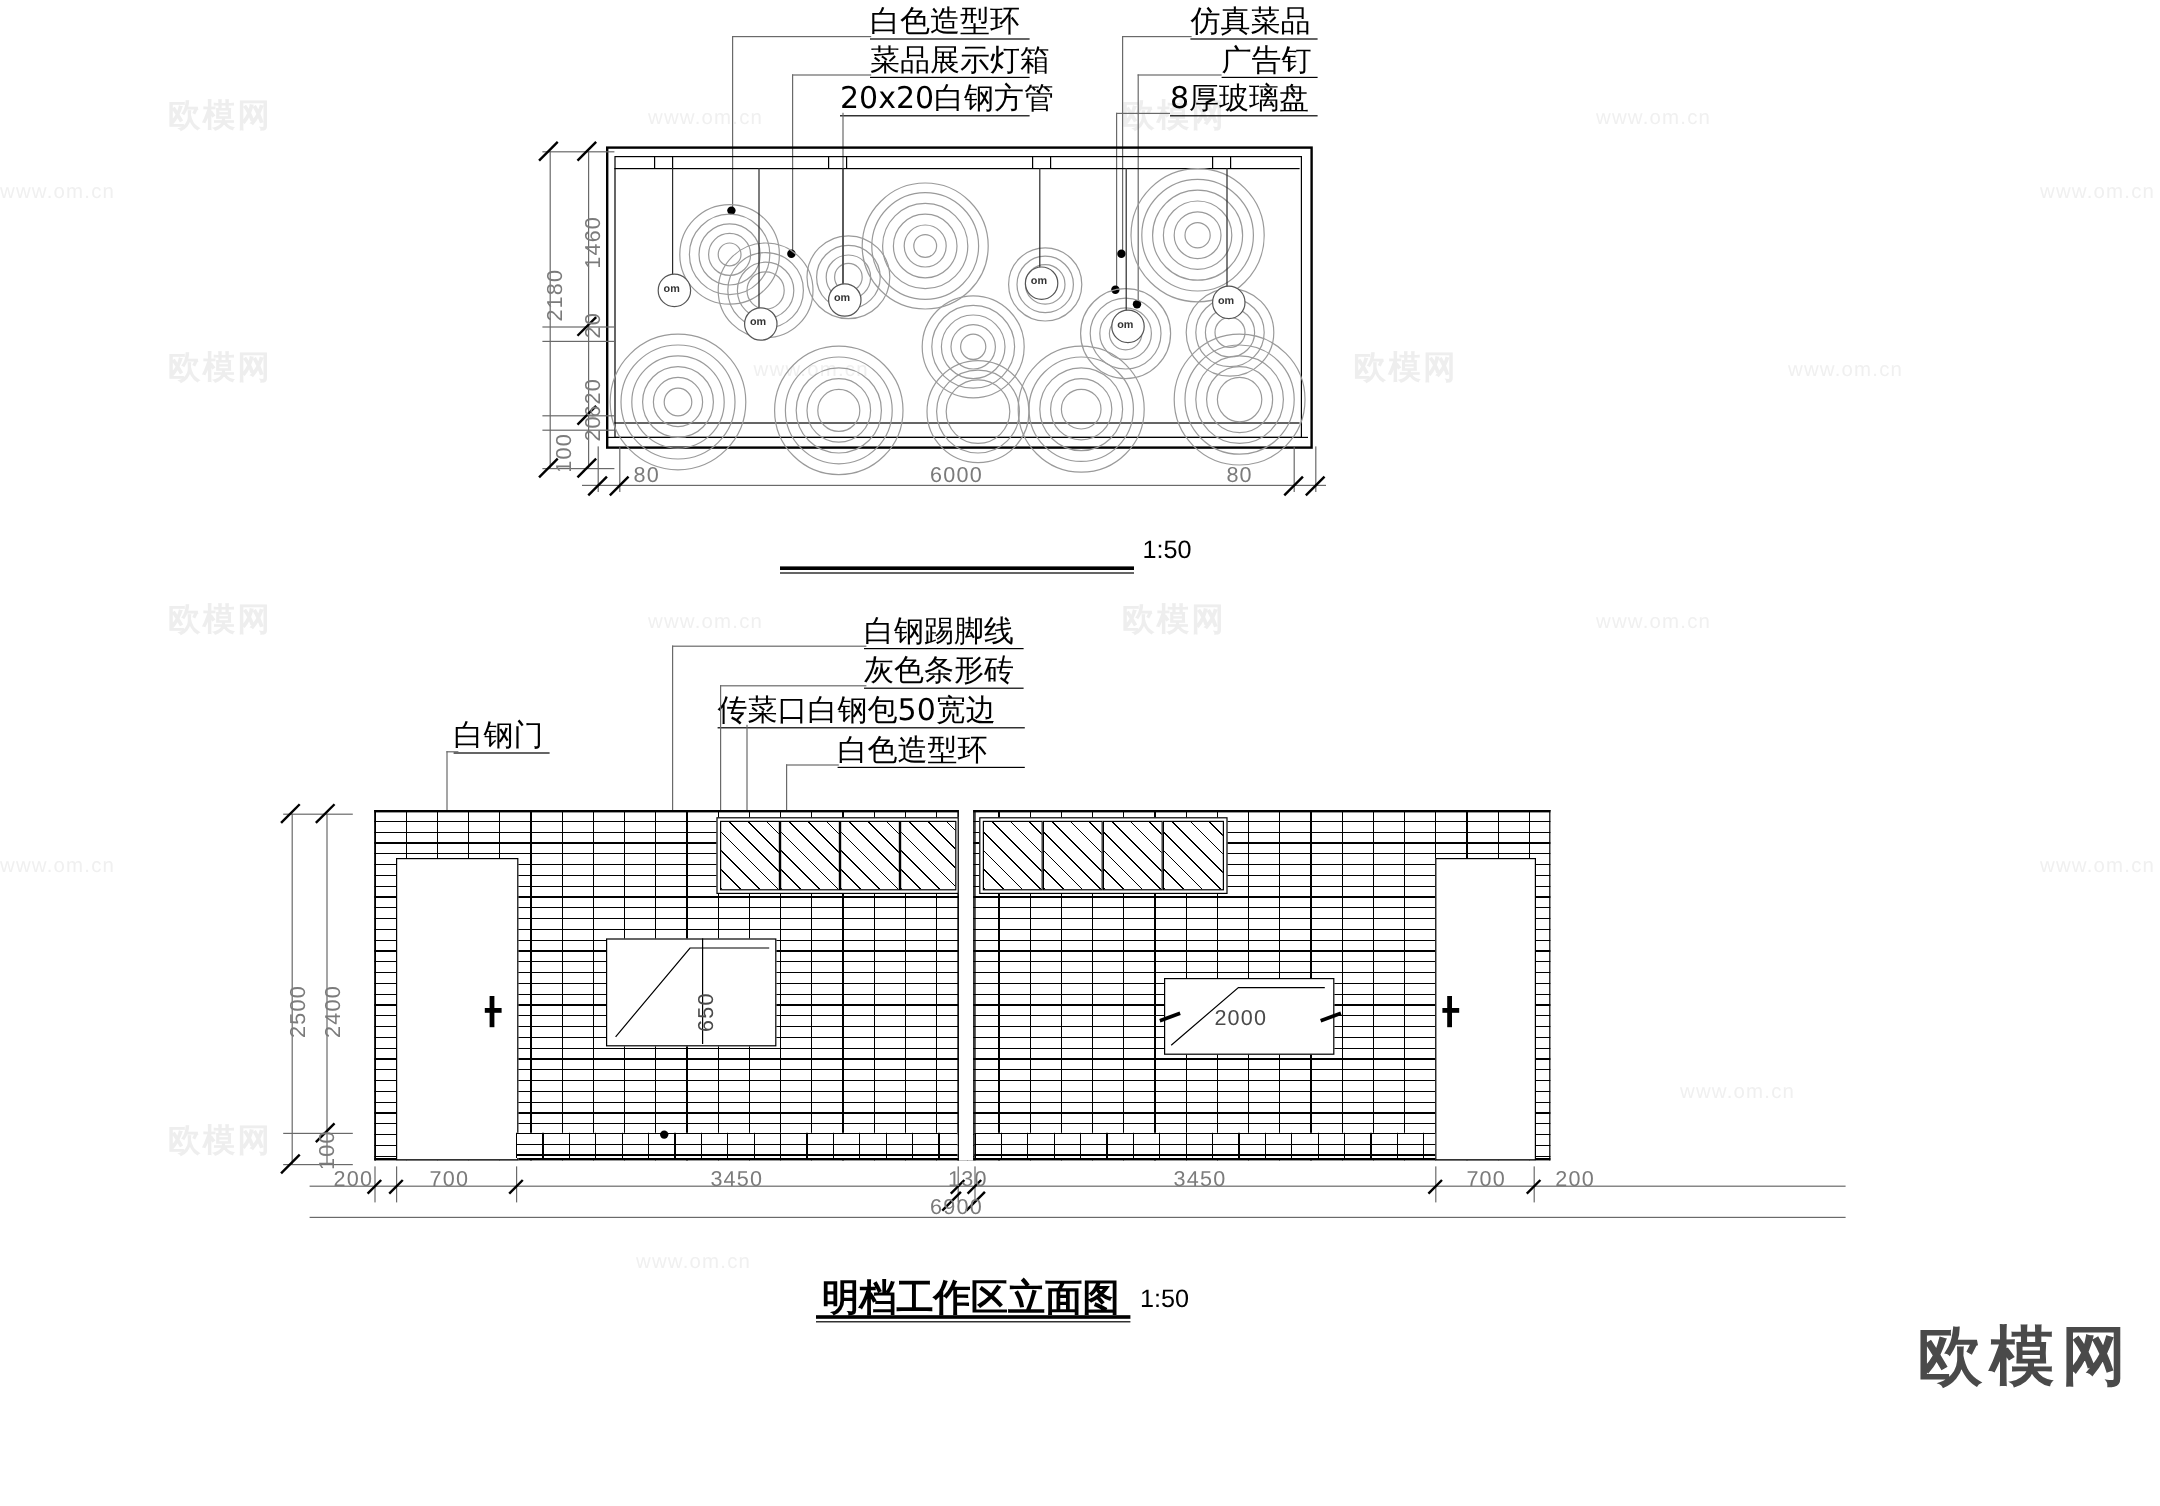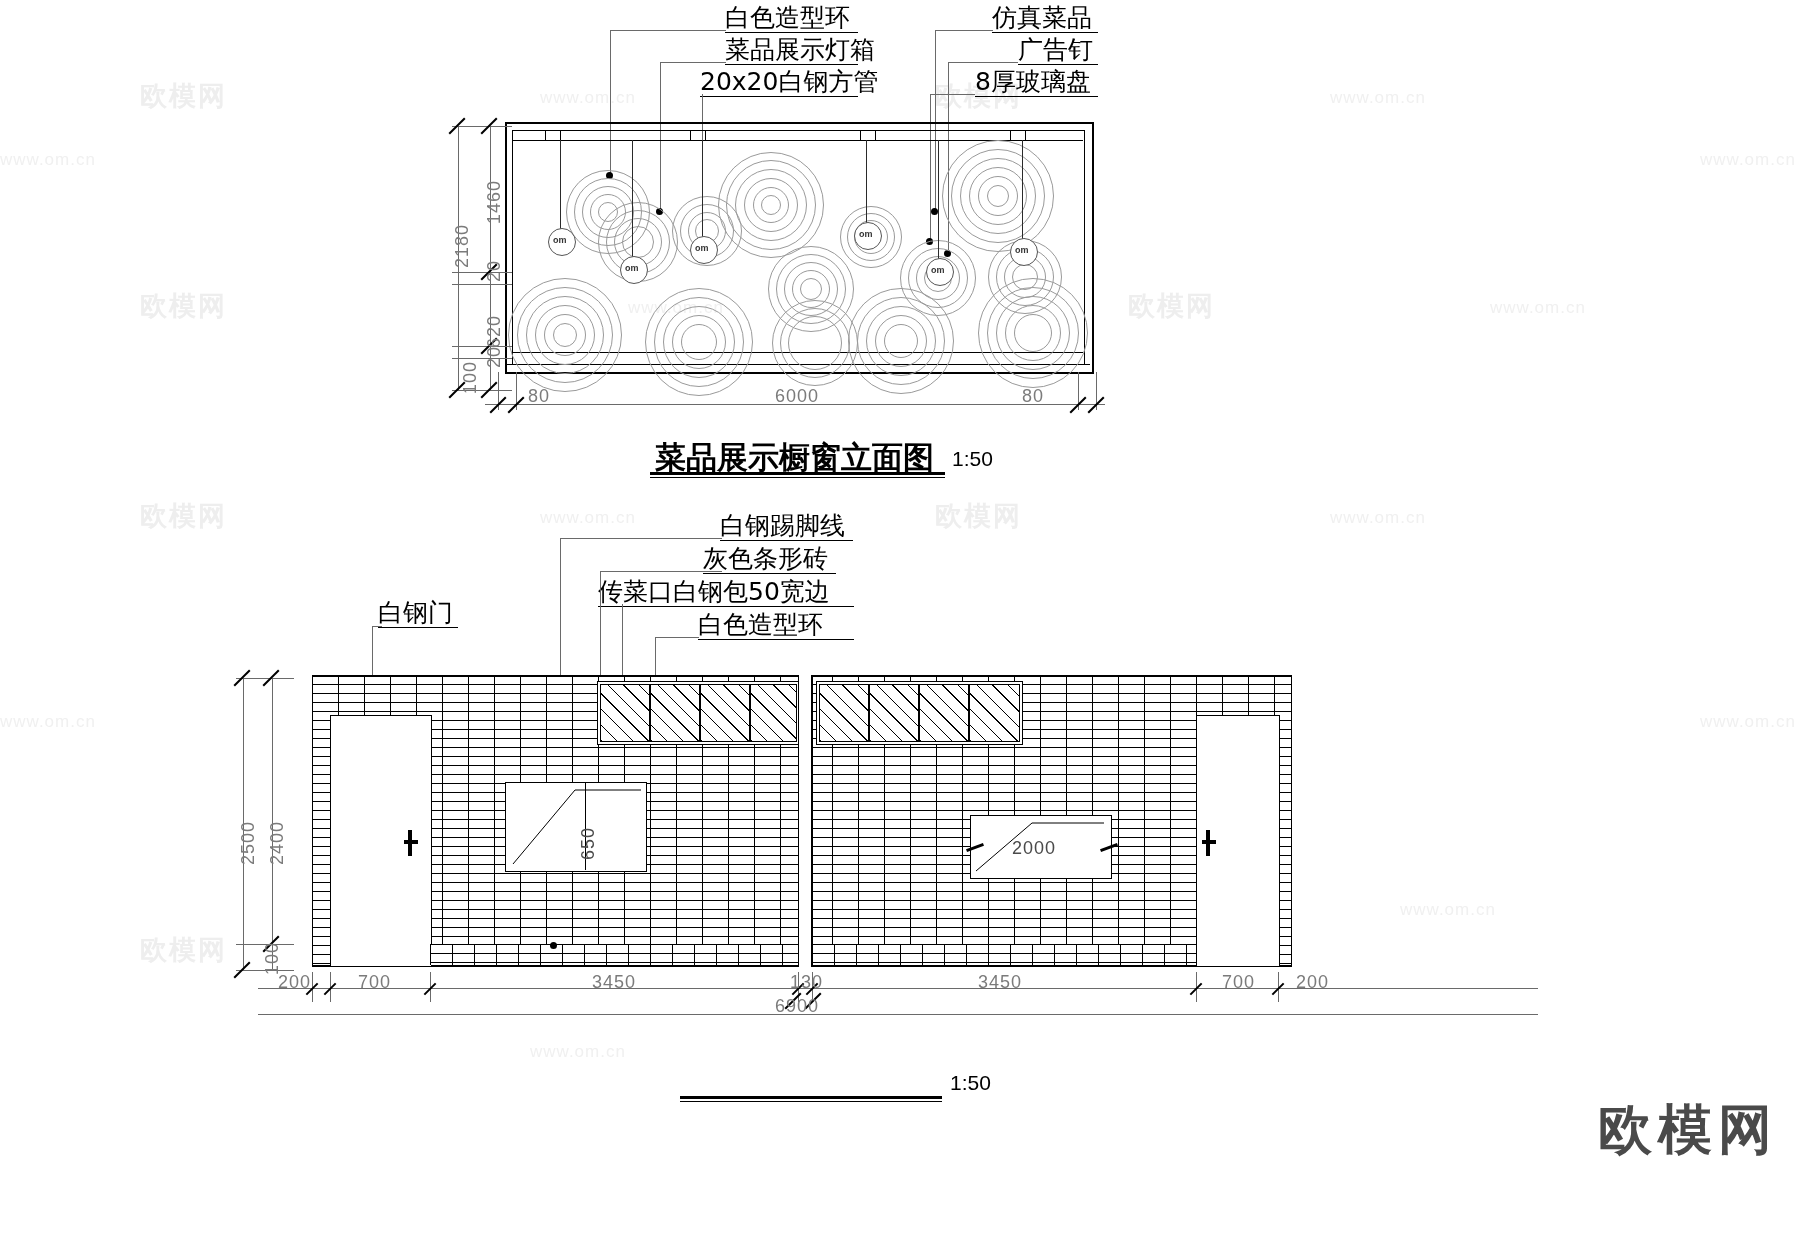--- a/index.html
+++ b/index.html
@@ -303,33 +303,32 @@
     <div class="ln vl thin" style="left:1078px;top:372px;height:38px;"></div>
     <div class="ln vl thin" style="left:1096px;top:372px;height:38px;"></div>
     <div class="tick" style="left:497px;top:394px;"></div>
     <div class="tick" style="left:515px;top:394px;"></div>
     <div class="tick" style="left:1077px;top:394px;"></div>
     <div class="tick" style="left:1095px;top:394px;"></div>
     <div class="dimtxt" style="left:528px;top:386px;">80</div>
     <div class="dimtxt" style="left:775px;top:386px;">6000</div>
     <div class="dimtxt" style="left:1022px;top:386px;">80</div>
 
-    <div class="title" style="left:655px;top:437px;">菜品展示橱窗立面图</div>
     <div class="scale" style="left:952px;top:447px;">1:50</div>
     <div class="tline" style="left:650px;top:472px;width:295px;"></div>
     <div class="tline2" style="left:650px;top:477px;width:295px;"></div>
   </div>
 
   <div id="dwg2">
 
     <div class="callout" style="left:720px;top:-8px;">
       <span class="txt">白钢踢脚线</span>
       <span class="ul" style="width:133px;"></span>
     </div>
-    <div class="callout" style="left:703px;top:25px;">
+    <div class="callout" style="left:720px;top:25px;">
       <span class="txt">灰色条形砖</span>
       <span class="ul" style="width:133px;"></span>
     </div>
     <div class="callout" style="left:598px;top:58px;">
       <span class="txt">传菜口白钢包50宽边</span>
       <span class="ul" style="width:256px;"></span>
     </div>
     <div class="callout" style="left:698px;top:91px;">
       <span class="txt">白色造型环</span>
       <span class="ul" style="width:156px;"></span>
@@ -447,18 +446,19 @@
     <div class="dimtxt" style="left:790px;top:452px;">130</div>
     <div class="dimtxt" style="left:978px;top:452px;">3450</div>
     <div class="dimtxt" style="left:1222px;top:452px;">700</div>
     <div class="dimtxt" style="left:1296px;top:452px;">200</div>
 
     <div class="ln hl thin" style="left:258px;top:494px;width:1280px;"></div>
     <div class="tick" style="left:792px;top:470px;"></div>
     <div class="tick" style="left:812px;top:470px;"></div>
     <div class="dimtxt" style="left:775px;top:476px;">6900</div>
 
+    <div class="title" style="left:685px;top:541px;">明档工作区立面图</div>
     <div class="scale" style="left:950px;top:551px;">1:50</div>
     <div class="tline" style="left:680px;top:576px;width:262px;"></div>
     <div class="tline2" style="left:680px;top:581px;width:262px;"></div>
   </div>
 
 </div>
 
 </body></html>

